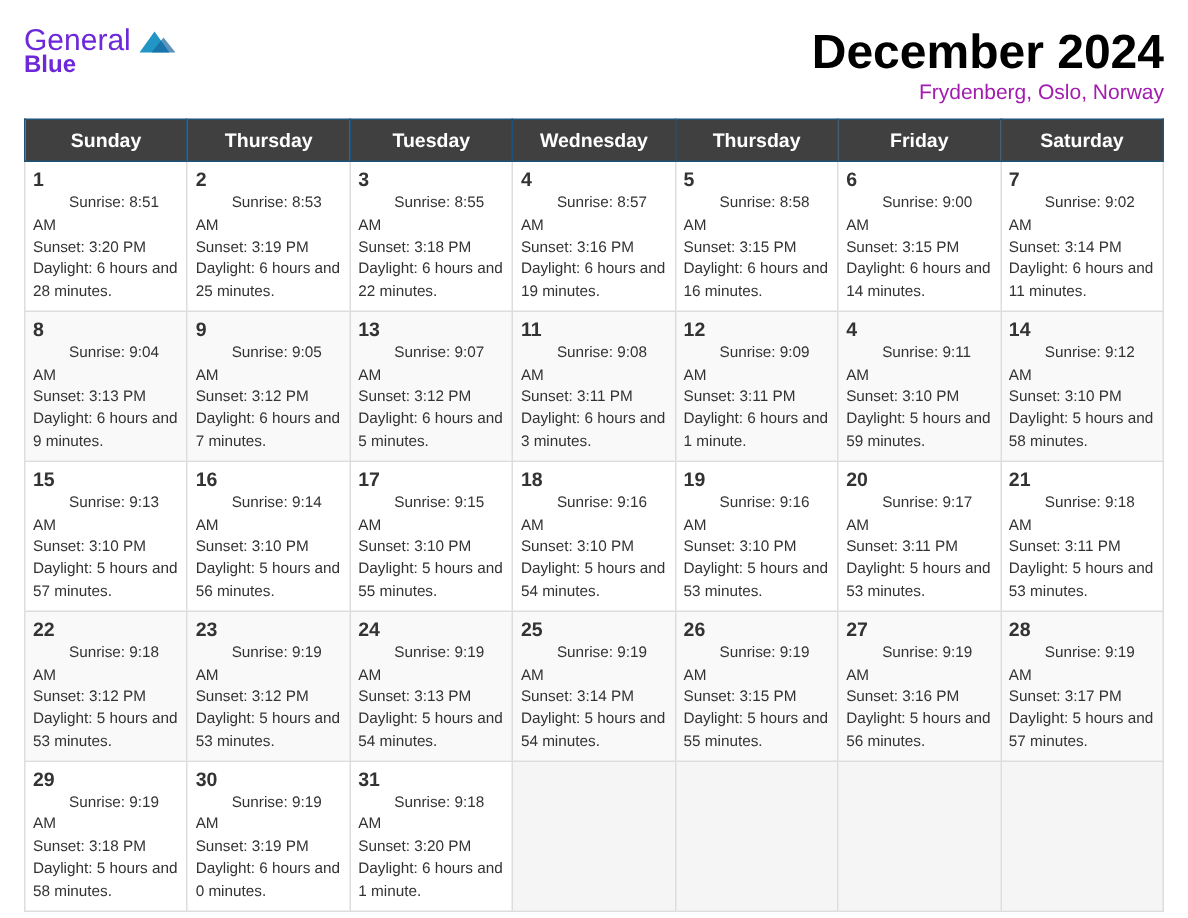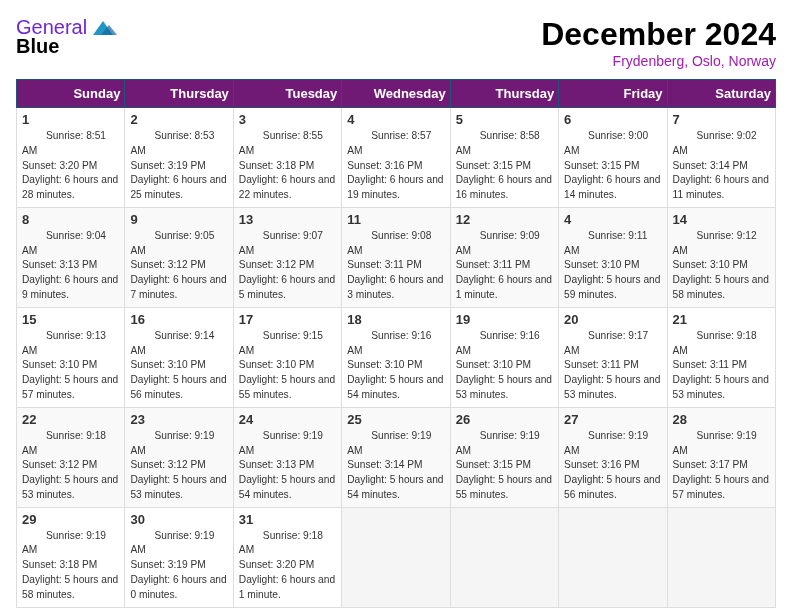--- a/index.html
+++ b/index.html
@@ -37,26 +37,26 @@
     .location {
       font-size: 14px;
       color: #a21caf;
     }
     .calendar {
       width: 100%;
       border-collapse: collapse;
       border: 1px solid #ccc;
     }
     .calendar th {
-      background-color: #701a75;
+      background-color: #404040;
       color: #fff;
       font-size: 13px;
       font-weight: bold;
       padding: 6px 4px;
-      text-align: right;
+      text-align: center;
       border: 1px solid #1e5276;
     }
     .calendar td {
       vertical-align: top;
       padding: 4px 5px;
       font-size: 10.5px;
       color: #333;
       border: 1px solid #ddd;
       width: calc(100% / 7);
       min-height: 80px;
@@ -86,21 +86,21 @@
 
 <div class="header">
   <div class="logo">
     <div class="logo-row">
       <span style="font-size:20px;font-weight:normal;color:#6d28d9;">General</span>
       <svg width="28" height="22" viewBox="0 0 28 22">
         <polygon points="4,18 14,4 24,18" fill="#2196c4"></polygon>
         <polygon points="12,18 20,8 28,18" fill="#1565a0" opacity="0.7"></polygon>
       </svg>
     </div>
-    <span style="font-size:20px;font-weight:bold;color:#000000;margin-top:-4px;">Blue</span>
+    <span style="font-size:16px;font-weight:bold;color:#6d28d9;margin-top:-4px;">Blue</span>
   </div>
   <div class="title-block">
     <div class="month-title">December 2024</div>
     <div class="location">Frydenberg, Oslo, Norway</div>
   </div>
 </div>
 
 <table class="calendar">
   <thead>
     <tr>

